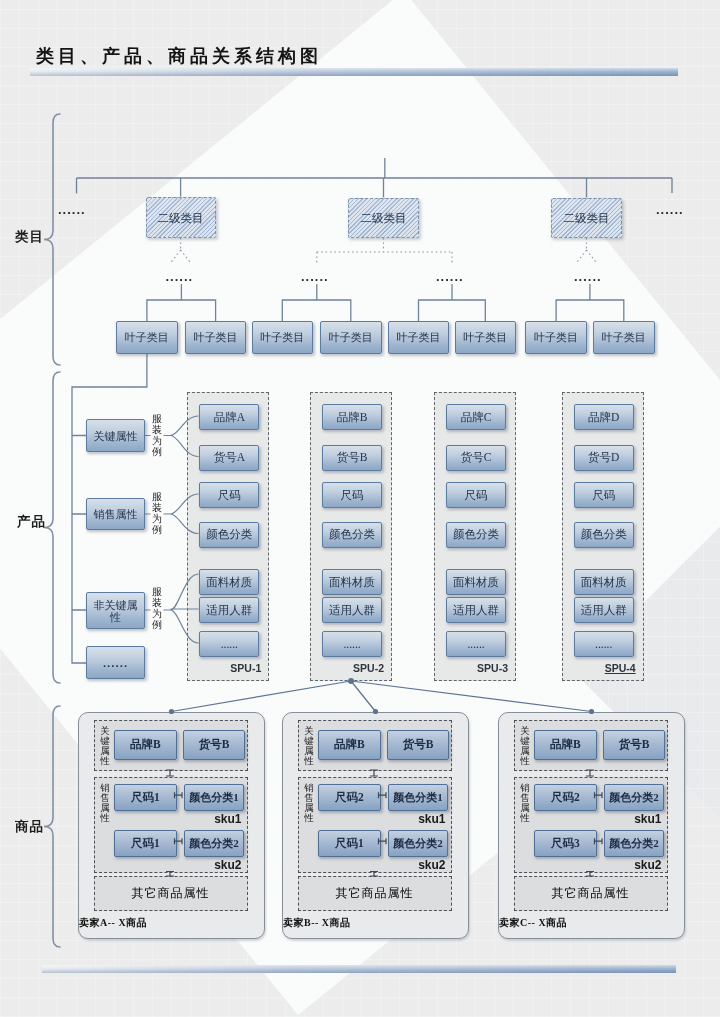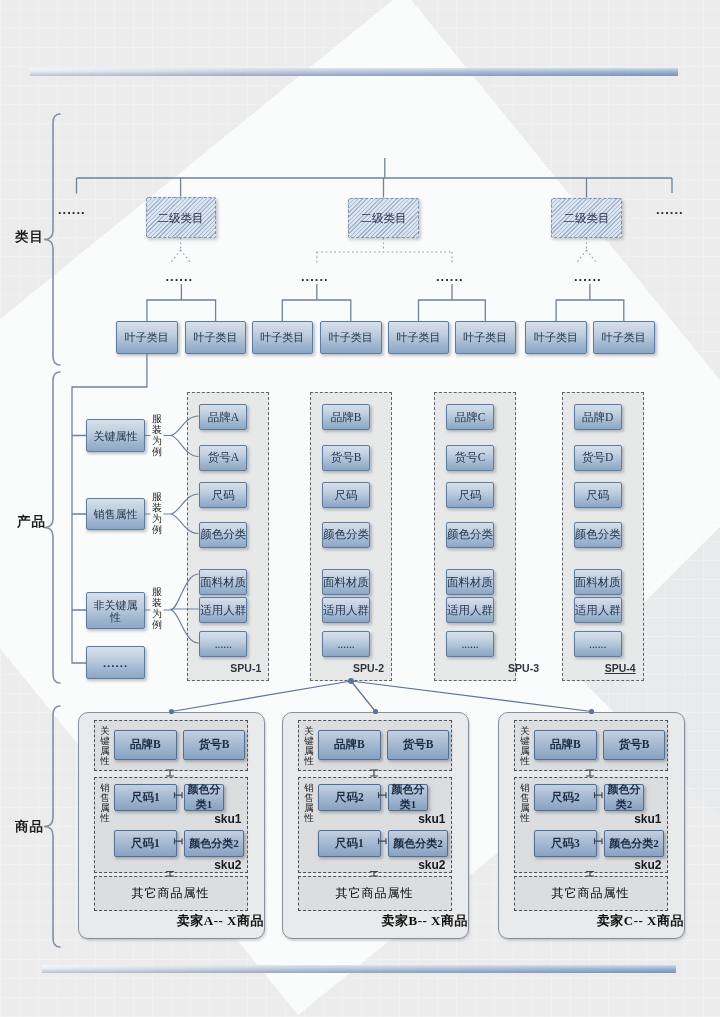--- a/index.html
+++ b/index.html
@@ -42,21 +42,21 @@
   .node .dotstxt{font-family:"Liberation Sans",sans-serif;font-weight:bold;letter-spacing:1px;}
   
   .brace-label{position:absolute;z-index:4;font-size:13.5px;font-weight:600;color:#1d1d1d;letter-spacing:1px;}
   
   .vnote{position:absolute;z-index:4;width:13px;font-size:10px;line-height:11px;color:#222;
          text-align:center;word-break:break-all;}
   .spu{position:absolute;z-index:2;box-sizing:border-box;top:392px;width:82px;height:289px;
        background:#e7e8e8;border:1.4px dashed #60656c;}
   .spu-label{position:absolute;z-index:4;font-family:"Liberation Sans",sans-serif;
              font-weight:bold;font-size:10.5px;color:#2f343b;top:662px;width:74px;text-align:right;}
-  .spu .abox{position:absolute;left:11px;width:48px;height:26px;z-index:4;box-sizing:border-box;
+  .spu .abox{position:absolute;left:11px;width:60px;height:26px;z-index:4;box-sizing:border-box;
         background:linear-gradient(180deg,#d7e0ea 0%,#becdde 40%,#9cb3cd 78%,#8ca7c6 100%);
         border:1px solid #5b7ba1;border-radius:2px;box-shadow:1.5px 2px 3px rgba(100,110,125,.4);
         display:flex;align-items:center;justify-content:center;text-align:center;
         color:#22334c;font-size:11.5px;}
   .a1{top:11px}.a2{top:51.5px}.a3{top:89px}.a4{top:128.5px}.a5{top:176px}.a6{top:204px}.a7{top:238px}
   
   .seller{position:absolute;z-index:2;top:712px;width:187px;height:227px;box-sizing:border-box;
           background:#e9eaeb;border:1.2px solid #87909a;border-radius:10px;
           box-shadow:1px 2px 2px rgba(120,125,135,.3);}
   .sgroup{position:absolute;box-sizing:border-box;left:14.5px;width:154px;
@@ -68,39 +68,40 @@
   .svlabel{position:absolute;width:11px;font-size:9.5px;line-height:10px;color:#16181c;
            text-align:center;word-break:break-all;left:5px;top:5px;}
   .sbox{position:absolute;box-sizing:border-box;width:62.5px;z-index:4;
         background:linear-gradient(180deg,#c3d0e1 0%,#a7bad2 45%,#87a2c2 100%);
         border:1px solid #4f6f96;border-radius:2px;box-shadow:1.5px 2px 3px rgba(95,105,120,.45);
         display:flex;align-items:center;justify-content:center;text-align:center;
         color:#1c2c44;font-size:11.5px;font-weight:600;}
   .sb-brand{left:19.5px;top:8.5px;height:30px;}
   .sb-item{left:88.25px;top:8.5px;height:30px;}
   .sb-size1{left:19.5px;top:5.5px;height:27.5px;}
-  .sb-color1{left:89.5px;top:5.5px;width:40px;height:27.5px;font-size:11px;}
+  .sb-color1{left:89.5px;top:5.5px;width:60px;height:27.5px;font-size:11px;}
   .sb-size2{left:19.5px;top:51.5px;height:27.5px;}
   .sb-color2{left:89.5px;top:51.5px;width:60px;height:27.5px;font-size:11px;}
   .sku{position:absolute;right:5px;font-family:"Liberation Sans",sans-serif;font-weight:bold;
        font-size:12px;color:#17191d;}
   .sku1{top:34px;}
   .sku2{top:80px;}
-  .sname{position:absolute;bottom:8px;left:0;width:100%;text-align:right;z-index:4;
-         font-size:13px;font-weight:bold;color:#101010;letter-spacing:.5px;}
+  .sname{position:absolute;bottom:8px;left:0;width:100%;text-align:left;z-index:4;
+         font-size:10px;font-weight:bold;color:#101010;letter-spacing:.5px;}
 </style>
 </head>
 <body>
 
 <div id="stage">
 
   <div class="bg" id="diamond-main"></div>
   <div class="bg" id="diamond-right"></div>
   <div class="bg" id="grid"></div>
 
+  <div class="lay4" id="title">类目、产品、商品关系结构图</div>
   <div class="lay4 bar" id="title-bar"></div>
   <div class="lay4 bar" id="bottom-bar"></div>
 
   <svg class="wires" width="720" height="1017" viewBox="0 0 720 1017">
     <g stroke="#6f8399" stroke-width="1.3" fill="none">
 
       <path d="M384.8,158 V178 M76.5,178 H672 M76.5,178 V193.5 M180.6,178 V196.5 M383.5,178 V197.5 M586.5,178 V197.5 M672,178 V193"></path>
 
       <path d="M181.4,284 V300 M146.9,321 V300 H215.6 V321"></path>
       <path d="M316.8,284 V300 M282.3,321 V300 H350.8 V321"></path>
@@ -219,21 +220,21 @@
     <div class="abox a1">品牌C</div>
     <div class="abox a2">货号C</div>
     <div class="abox a3">尺码</div>
     <div class="abox a4">颜色分类</div>
     <div class="abox a5">面料材质</div>
     <div class="abox a6">适用人群</div>
     <div class="abox a7">
         <span class="dotstxt">......</span>
       </div>
   </div>
-  <div class="spu-label" style="left:434px;margin-left:31px;">SPU-3</div>
+  <div class="spu-label" style="left:434px;">SPU-3</div>
 
   <div class="spu" style="left:561.7px;background:none;border-color:transparent;z-index:4;">
     <div class="abox a1">品牌D</div>
     <div class="abox a2">货号D</div>
     <div class="abox a3">尺码</div>
     <div class="abox a4">颜色分类</div>
     <div class="abox a5">面料材质</div>
     <div class="abox a6">适用人群</div>
     <div class="abox a7">
         <span class="dotstxt">......</span>

